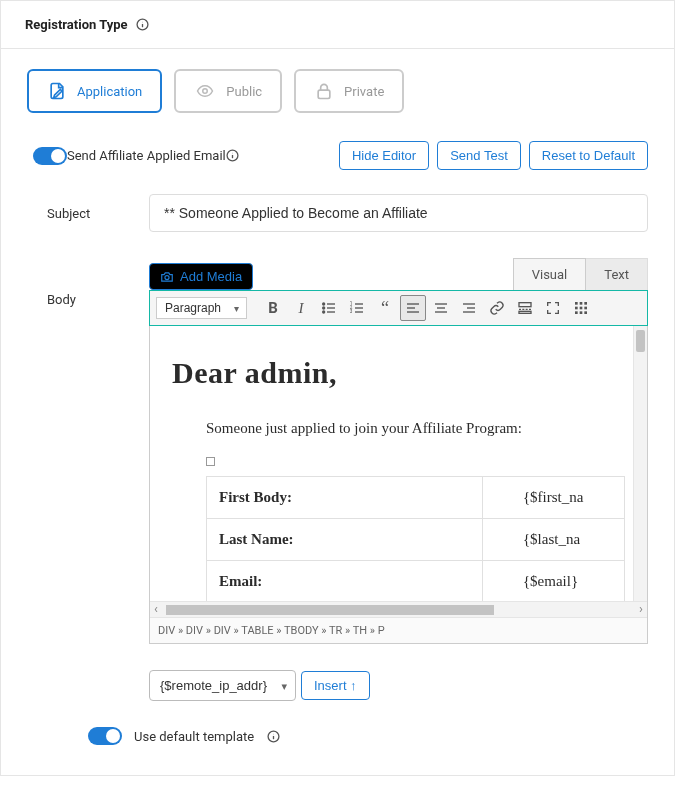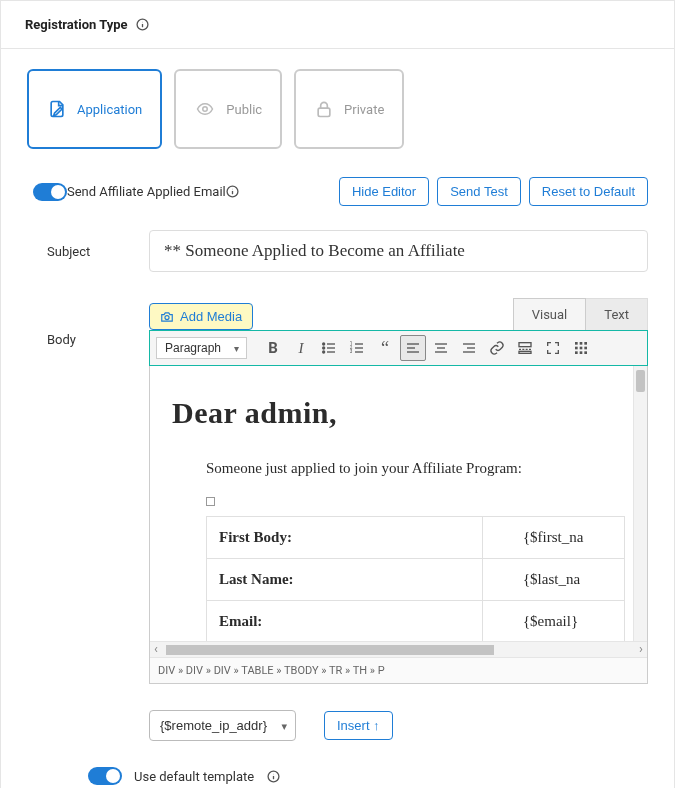--- a/index.html
+++ b/index.html
@@ -37,21 +37,21 @@
     border-radius: 50%;
     color: #555;
   }
   .panel-body { padding: 20px 26px 30px; }
 
   .seg-row { display: flex; gap: 12px; margin-bottom: 28px; }
   .seg-btn {
     display: flex; align-items: center; gap: 10px;
     border: 2px solid #ccc;
     border-radius: 6px;
-    padding: 28px 18px;
+    padding: 10px 18px;
     color: #999;
     background: #fff;
     font-size: 13px;
   }
   .seg-btn.active {
     border-color: #1f7dd6;
     color: #1f7dd6;
   }
   .seg-btn svg { display: block; }
 
@@ -80,31 +80,30 @@
   .btn-group { display: flex; gap: 8px; margin-left: auto; padding-right: 0; }
 
   .field-row { display: flex; align-items: center; margin-bottom: 26px; }
   .field-label { width: 122px; font-size: 13px; color: #333; padding-left: 20px; }
   .field-control { flex: 1; }
   .text-input {
     width: 100%;
     border: 1px solid #ddd;
     border-radius: 4px;
     padding: 10px 14px;
-    font-size: 17px;
+    font-size: 14px;
     color: #333;
-    font-family: Liberation Serif, serif;
   }
 
   .editor-wrap { flex: 1; }
   .add-media-row { display: flex; align-items: flex-end; justify-content: space-between; }
   .add-media-btn {
     display: flex; align-items: center; gap: 6px;
     border: 1px solid #1f7dd6; color: #1f7dd6;
-    background: #fef9c3; border-radius: 4px;
+    background: #000000; border-radius: 4px;
     padding: 5px 10px; font-size: 13px;
   }
   .tabs { display: flex; }
   .tab {
     padding: 8px 18px; font-size: 13px; color: #555;
     border: 1px solid #ddd; border-bottom: none;
     background: #ebebeb;
   }
   .tab.active { background: #f5f5f5; border-color: #ccc; }
   .tab + .tab { border-left: none; }
@@ -189,21 +188,21 @@
     position: absolute; left: 16px; top: 3px; height: 10px; width: 66%;
     background: #c3c3c3;
   }
   .breadcrumbs {
     font-size: 11px; color: #666;
     padding: 6px 8px; border-top: 1px solid #e5e5e5;
     background: #fafafa;
   }
 
   .insert-row {
-    display: flex; align-items: center; gap: 28px;
+    display: flex; align-items: center; gap: 5px;
     margin: 24px 0 26px 122px;
   }
   .token-select-wrap { position: relative; }
   .token-select {
     font-size: 13px; padding: 7px 28px 7px 10px;
     border: 1px solid #bbb; border-radius: 4px; background: #fff; color: #333;
     appearance: none;
   }
   .token-select-wrap::after {
     content: "▾"; position: absolute; right: 9px; top: 50%;

